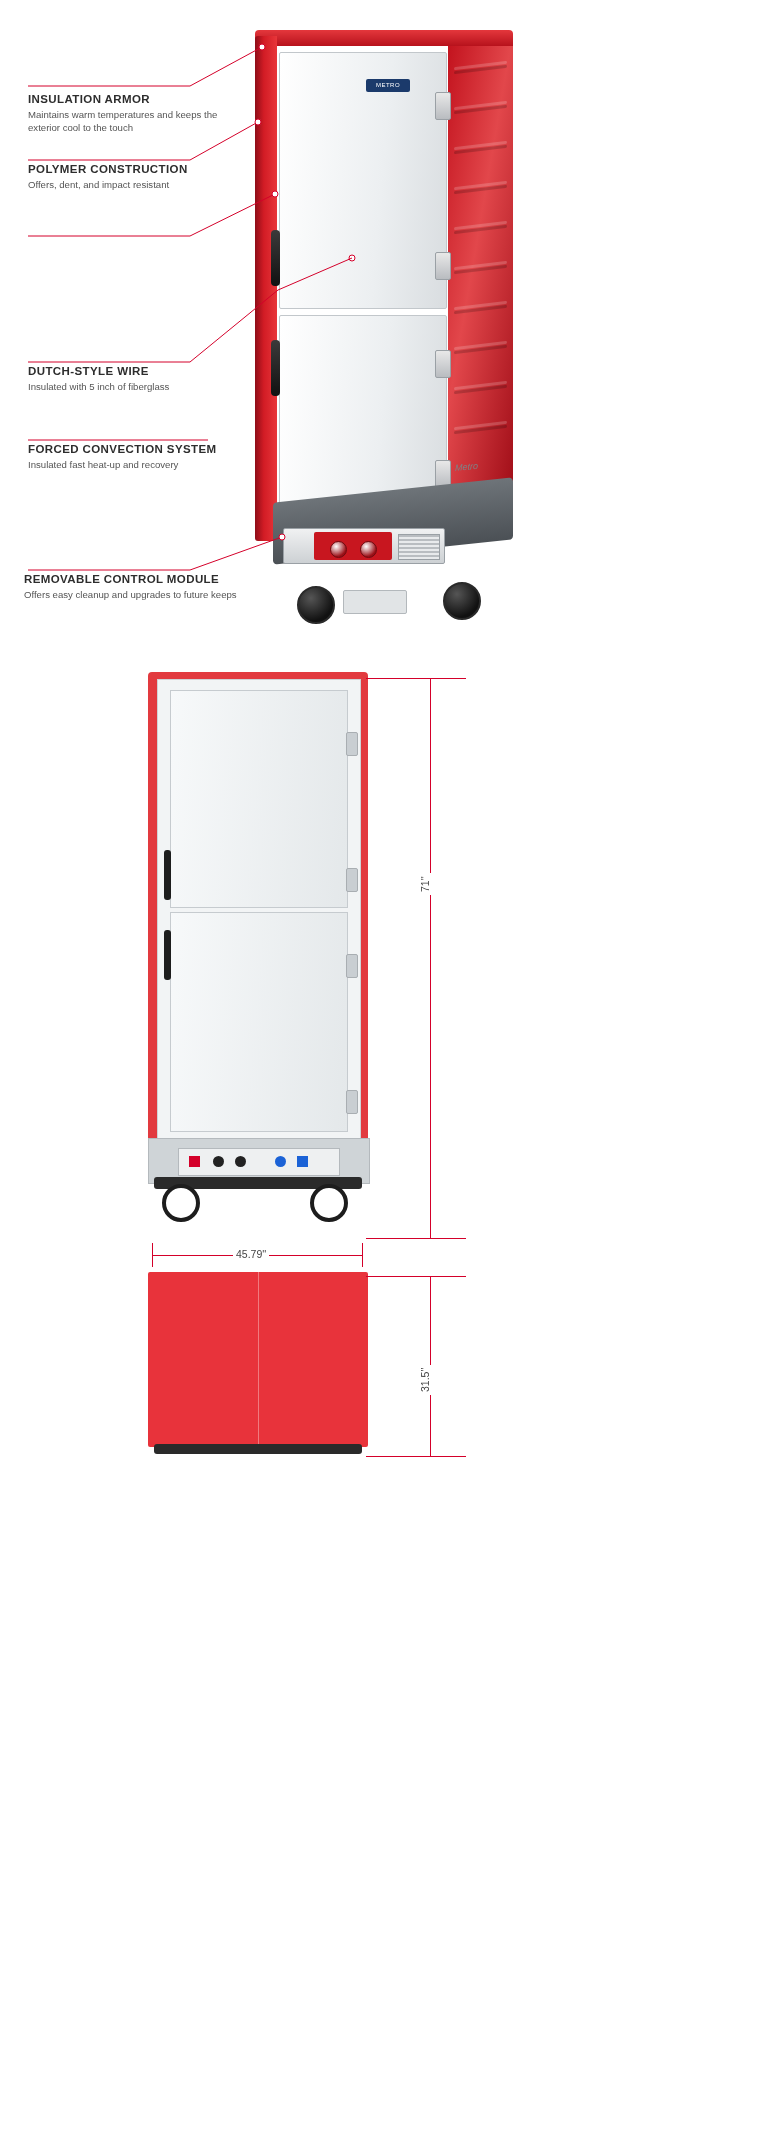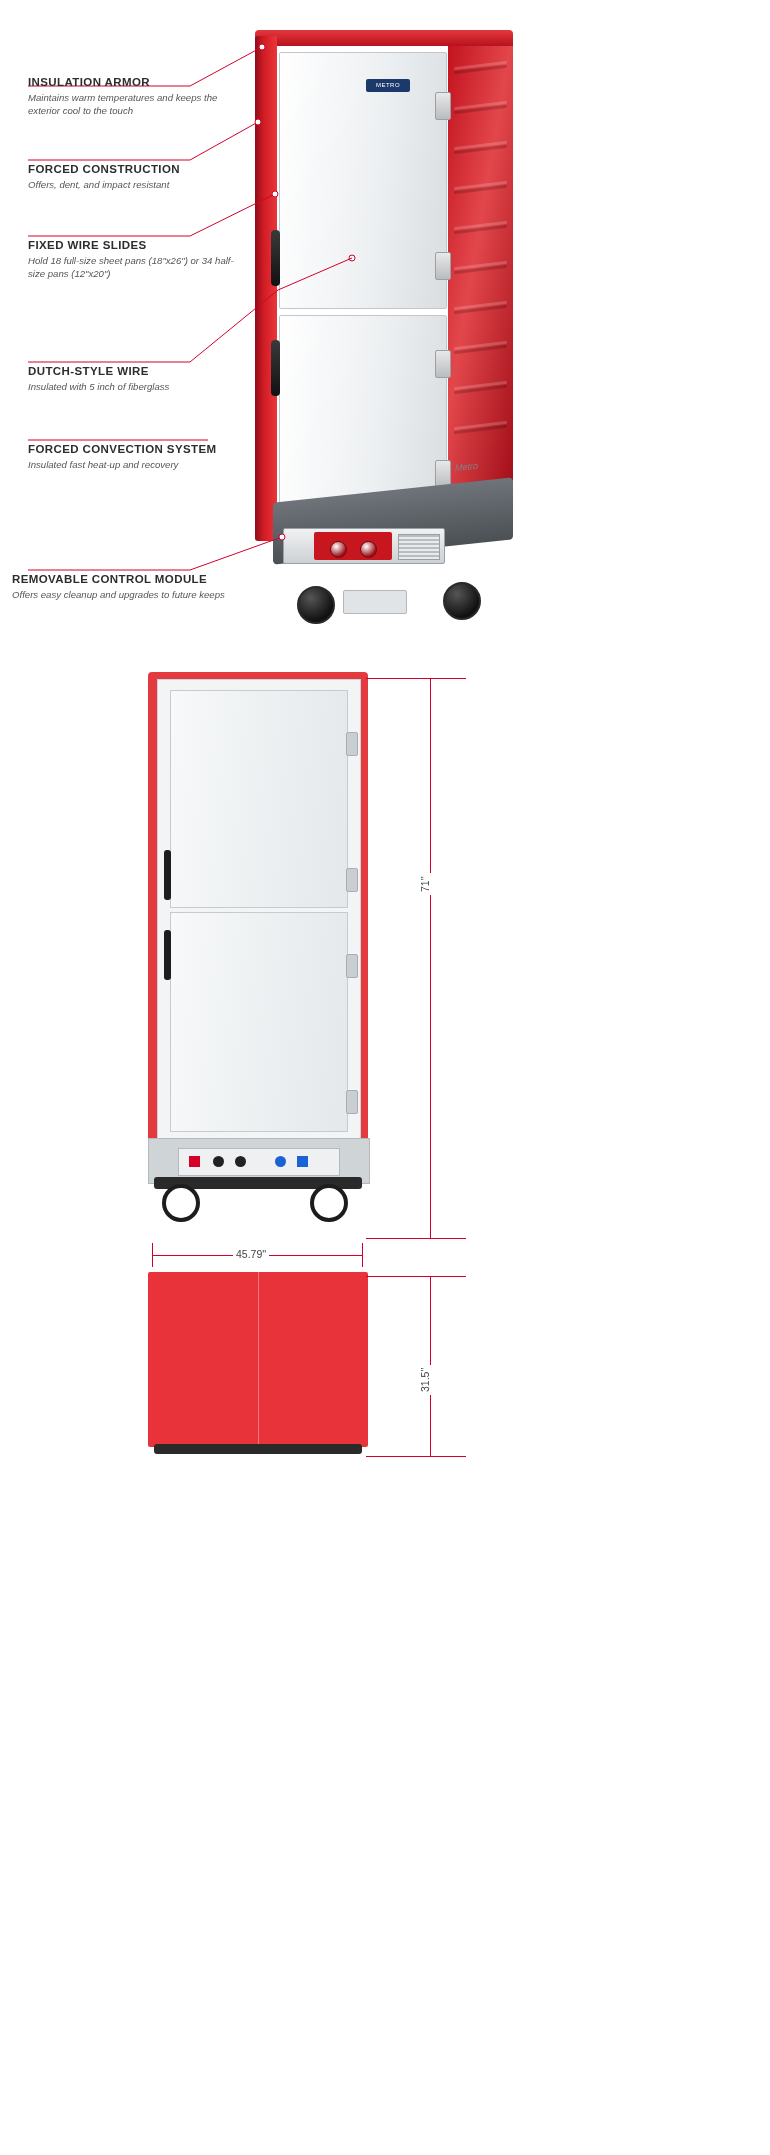--- a/index.html
+++ b/index.html
@@ -2,21 +2,21 @@
 <html><head>
 <meta charset="utf-8">
 <style>
   html,body{margin:0;padding:0;background:#ffffff;}
   body{width:770px;height:2155px;position:relative;font-family:"Liberation Sans",sans-serif;overflow:hidden;}
   .stage{position:absolute;left:0;top:0;width:770px;height:2155px;}
 
   
   .callout{position:absolute;width:220px;}
   .callout .title{font-size:11.5px;font-weight:bold;color:#2d2d2d;letter-spacing:.4px;margin:0 0 3px 0;line-height:13px;}
-  .callout .desc{font-size:9.6px;color:#555;line-height:12.5px;margin:0;font-style:italic;}
+  .callout .desc{font-size:9.6px;color:#555;line-height:12.5px;margin:0;}
   .leader{position:absolute;pointer-events:none;}
   .leader svg{display:block;overflow:visible;}
 
   
   .photo{position:absolute;left:255px;top:30px;width:280px;height:600px;}
   .ph-body{position:absolute;left:0;top:0;width:258px;height:545px;}
   
   .ph-red-left{position:absolute;left:0;top:6px;width:22px;height:505px;background:linear-gradient(90deg,#8e0d18,#d21c25 40%,#e8363a);border-radius:3px 0 0 3px;}
   .ph-red-top{position:absolute;left:0;top:0px;width:258px;height:16px;background:linear-gradient(180deg,#e4373c,#b7121c);border-radius:4px 4px 0 0;}
   .ph-side{position:absolute;left:193px;top:8px;width:65px;height:455px;background:linear-gradient(100deg,#c2121d,#e2474b 45%,#a20f19);border-radius:0 6px 0 0;
@@ -140,46 +140,42 @@
       <path d="M28,570 L190,570 L282,537" stroke="#d4002a" fill="none" stroke-width="1"></path>
       <circle cx="262" cy="47" r="3" stroke="#d4002a" fill="#fff" stroke-width="1"></circle>
       <circle cx="258" cy="122" r="3" stroke="#d4002a" fill="#fff" stroke-width="1"></circle>
       <circle cx="275" cy="194" r="3" stroke="#d4002a" fill="#fff" stroke-width="1"></circle>
       <circle cx="352" cy="258" r="3" stroke="#d4002a" fill="#fff" stroke-width="1"></circle>
       <path d="M278,290 L352,258" stroke="#d4002a" fill="none" stroke-width="1"></path>
       <circle cx="282" cy="537" r="3" stroke="#d4002a" fill="#fff" stroke-width="1"></circle>
     </svg>
   </div>
 
-  <div class="callout" style="left:28px;top:76px">
+  <div class="callout" style="left:28px;top:93px">
     <p class="title">INSULATION ARMOR</p>
     <p class="desc">Maintains warm temperatures and keeps the exterior cool to the touch</p>
   </div>
 
   <div class="callout" style="left:28px;top:163px">
-    <p class="title">FORCED CONSTRUCTION</p>
+    <p class="title">POLYMER CONSTRUCTION</p>
     <p class="desc">Offers, dent, and impact resistant</p>
   </div>
 
-  <div class="callout" style="left:28px;top:239px">
-    <p class="title">FIXED WIRE SLIDES</p>
-    <p class="desc">Hold 18 full-size sheet pans (18"x26") or 34 half-size pans (12"x20")</p>
-  </div>
 
   <div class="callout" style="left:28px;top:365px">
     <p class="title">DUTCH-STYLE WIRE</p>
     <p class="desc">Insulated with 5 inch of fiberglass</p>
   </div>
 
   <div class="callout" style="left:28px;top:443px">
     <p class="title">FORCED CONVECTION SYSTEM</p>
     <p class="desc">Insulated fast heat-up and recovery</p>
   </div>
 
-  <div class="callout" style="left:12px;top:573px">
+  <div class="callout" style="left:24px;top:573px">
     <p class="title">REMOVABLE CONTROL MODULE</p>
     <p class="desc">Offers easy cleanup and upgrades to future keeps</p>
   </div>
 
   <div class="front">
     <div class="fr-shell"></div>
     <div class="fr-inner"></div>
     <div class="fr-door fr-door-top"></div>
     <div class="fr-door fr-door-bot"></div>
     <div class="fr-handle" style="top:178px;height:50px"></div>

